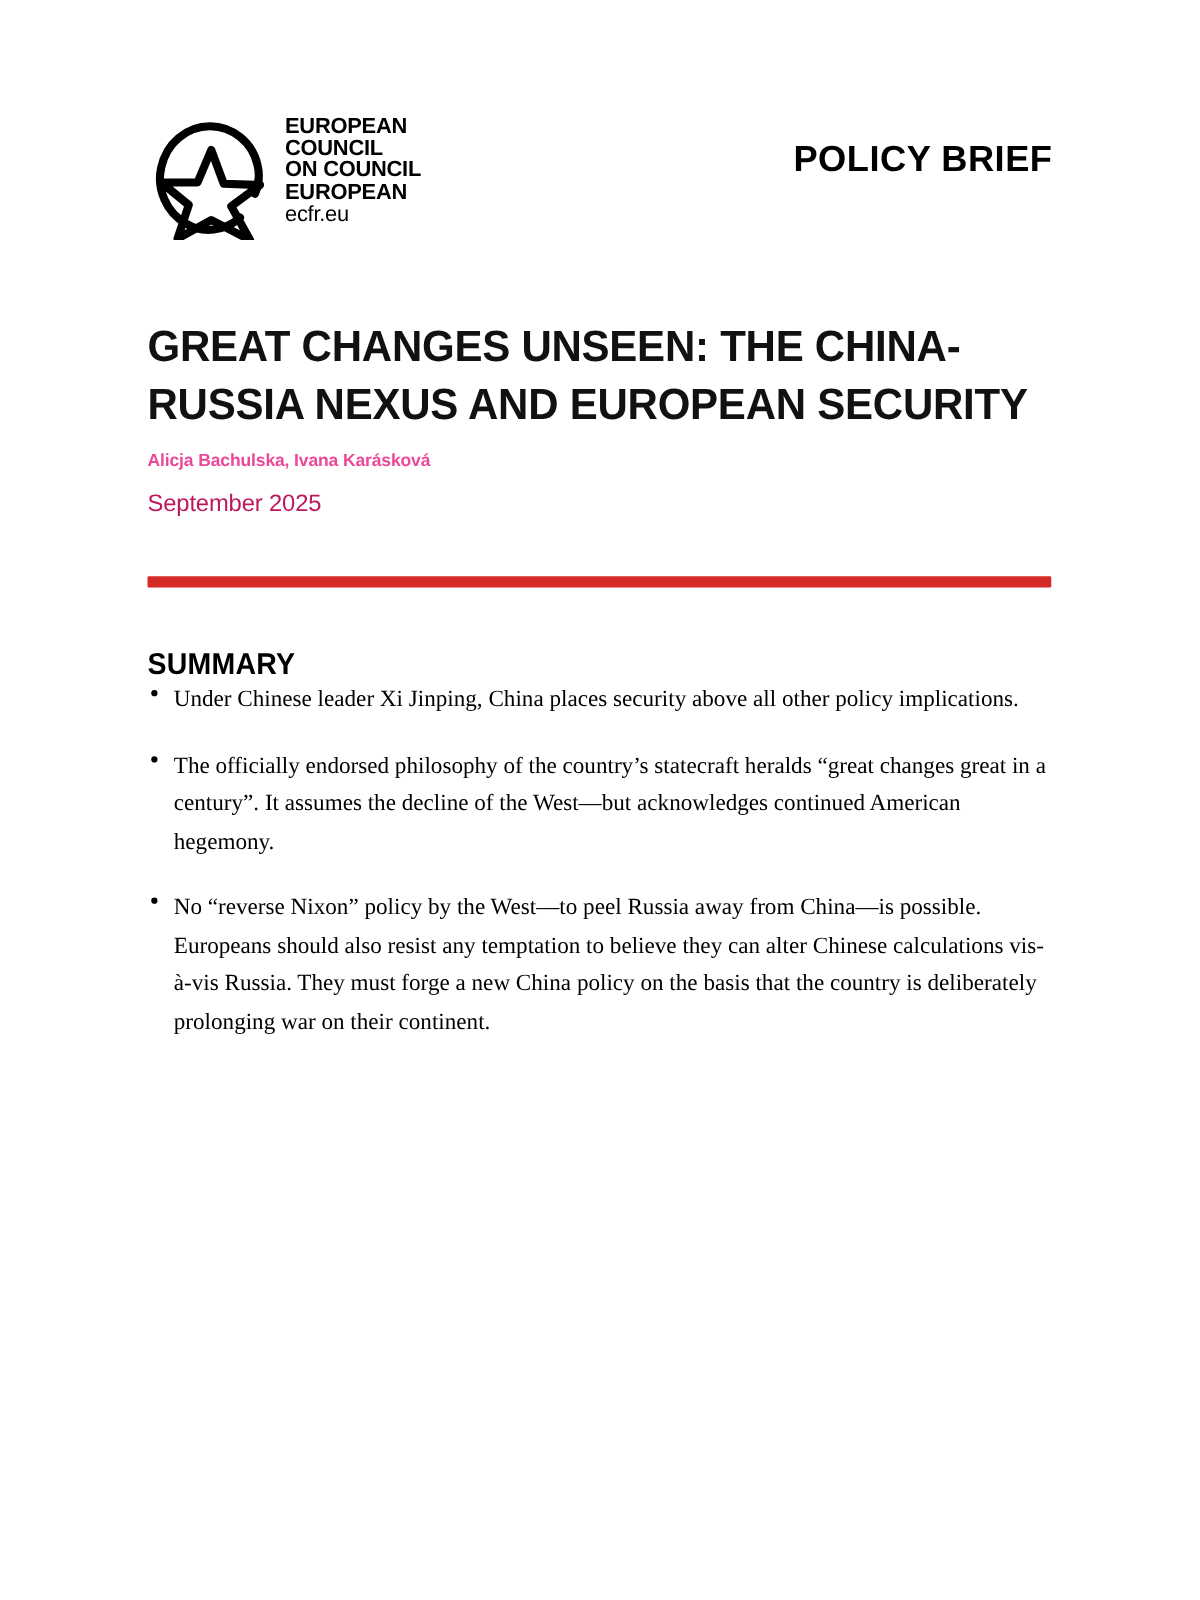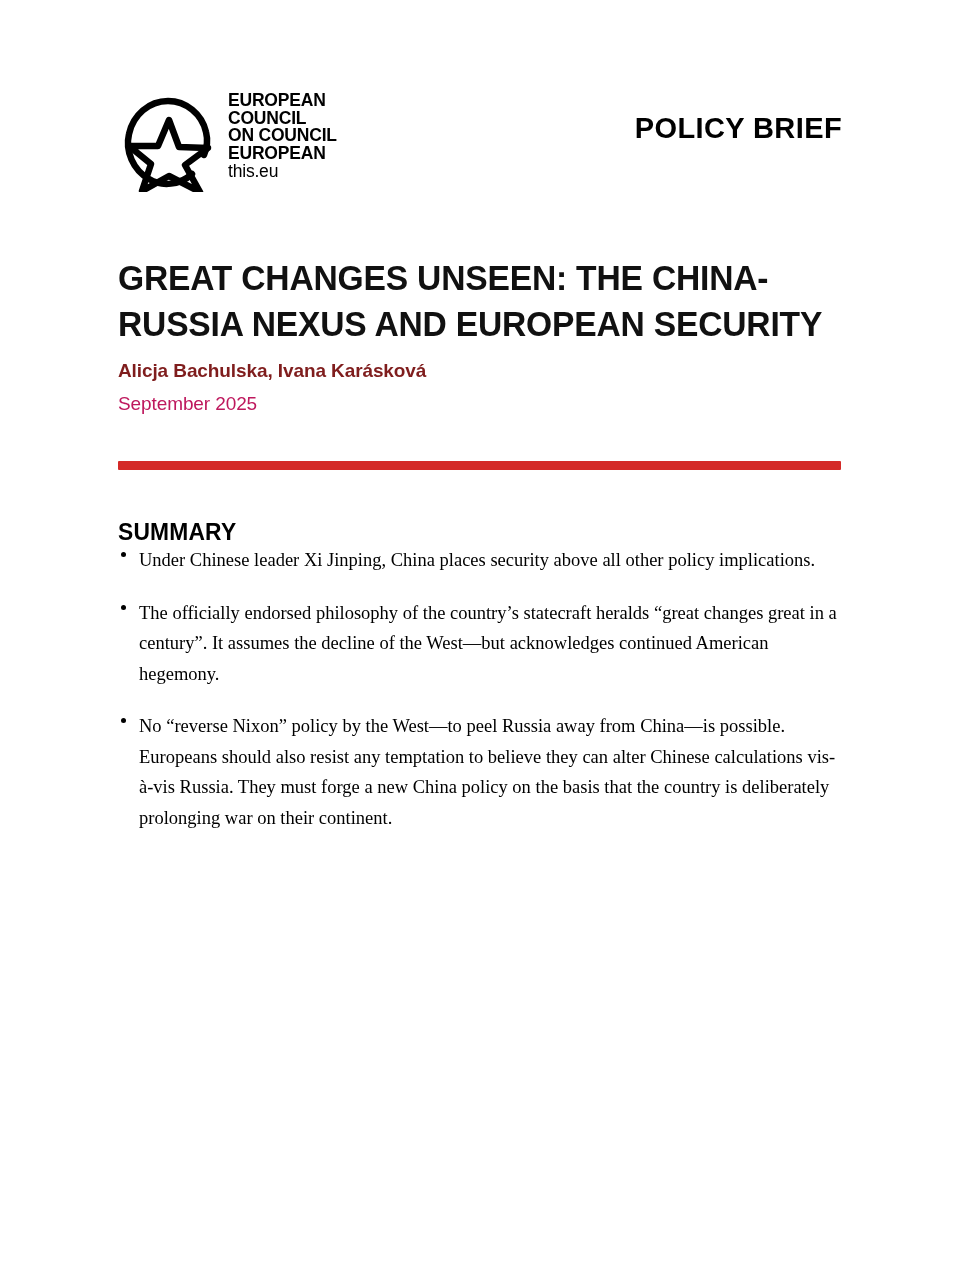--- a/index.html
+++ b/index.html
@@ -81,23 +81,23 @@
     color: #111111;
     transform: scaleX(0.96);
     transform-origin: left top;
   }
 
   
   .authors {
     position: absolute;
     left: 118px;
     top: 360px;
-    font-size: 19px;
-    font-weight: bold;
-    color: #7f1d1d;
+    font-size: 14px;
+    font-weight: bold;
+    color: #ec4899;
     letter-spacing: -0.1px;
   }
   .pubdate {
     position: absolute;
     left: 118px;
     top: 393px;
     font-size: 19px;
     font-weight: normal;
     color: #be185d;
     letter-spacing: -0.1px;
@@ -167,21 +167,21 @@
         <svg viewBox="0 0 104 110" width="104" height="110" aria-hidden="true">
           <path d="M74 92 C62 103 44 105 31 97 C15 88 7 69 11 52 C15 33 31 19 50 19 C68 19 84 32 88 50 C90 58 89 66 86 73" fill="none" stroke="#000000" stroke-width="6.5" stroke-linecap="round"></path>
           <path d="M51 38 L61 65 L90 66 L67 83 L82 110 L51 94 L24 109 L33 82 L11 64 L40 64 Z" fill="none" stroke="#000000" stroke-width="6.5" stroke-linejoin="round" stroke-linecap="round"></path>
         </svg>
       </div>
       <div class="logo-text">
         <span class="lt-line">EUROPEAN</span>
         <span class="lt-line">COUNCIL</span>
         <span class="lt-line">ON COUNCIL</span>
         <span class="lt-line">EUROPEAN</span>
-        <span class="lt-url">this.eu</span>
+        <span class="lt-url">ecfr.eu</span>
       </div>
     </div>
 
     <div class="doc-kind">POLICY BRIEF</div>
   </div>
 
   <h1 class="title">GREAT CHANGES UNSEEN: THE CHINA-RUSSIA NEXUS AND EUROPEAN SECURITY</h1>
 
   <div class="authors">Alicja Bachulska, Ivana Karásková</div>
   <div class="pubdate">September 2025</div>

